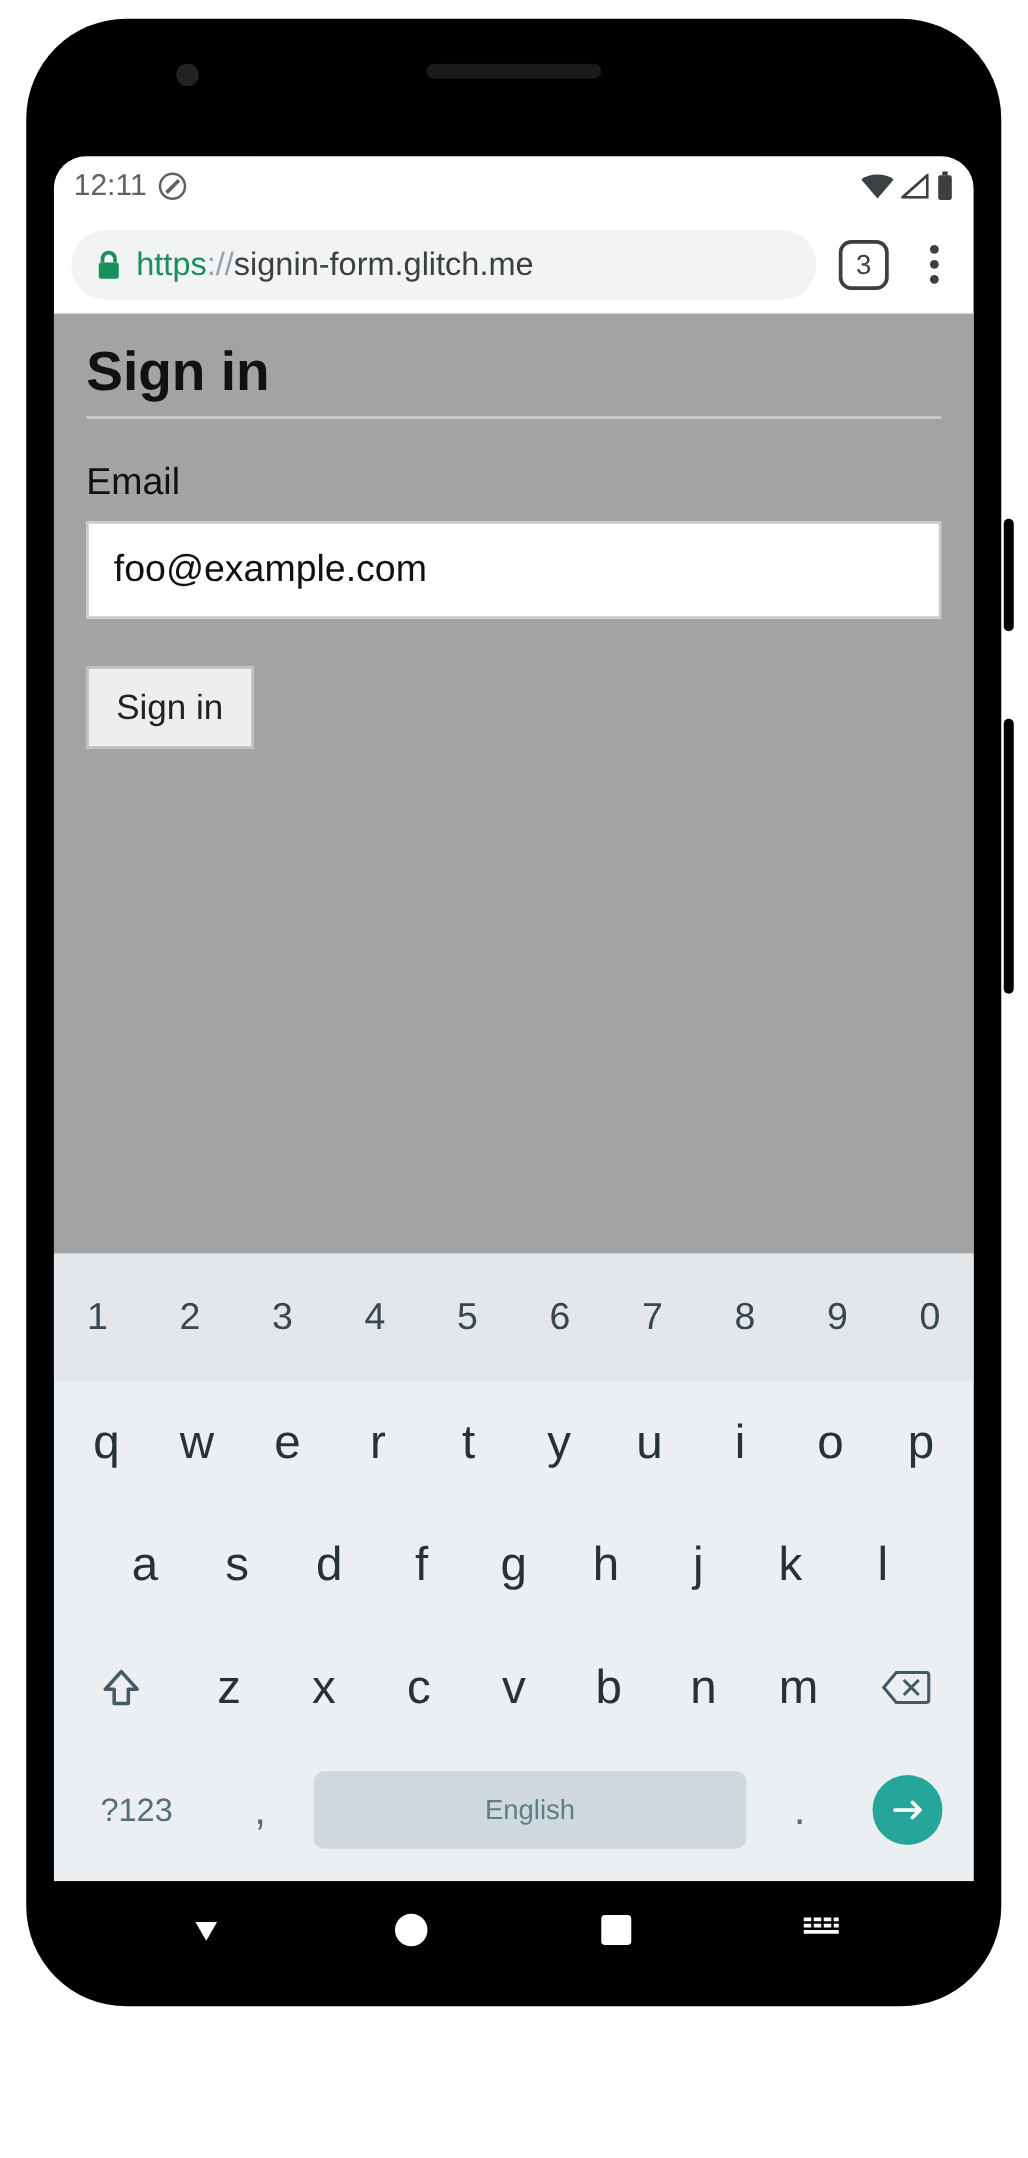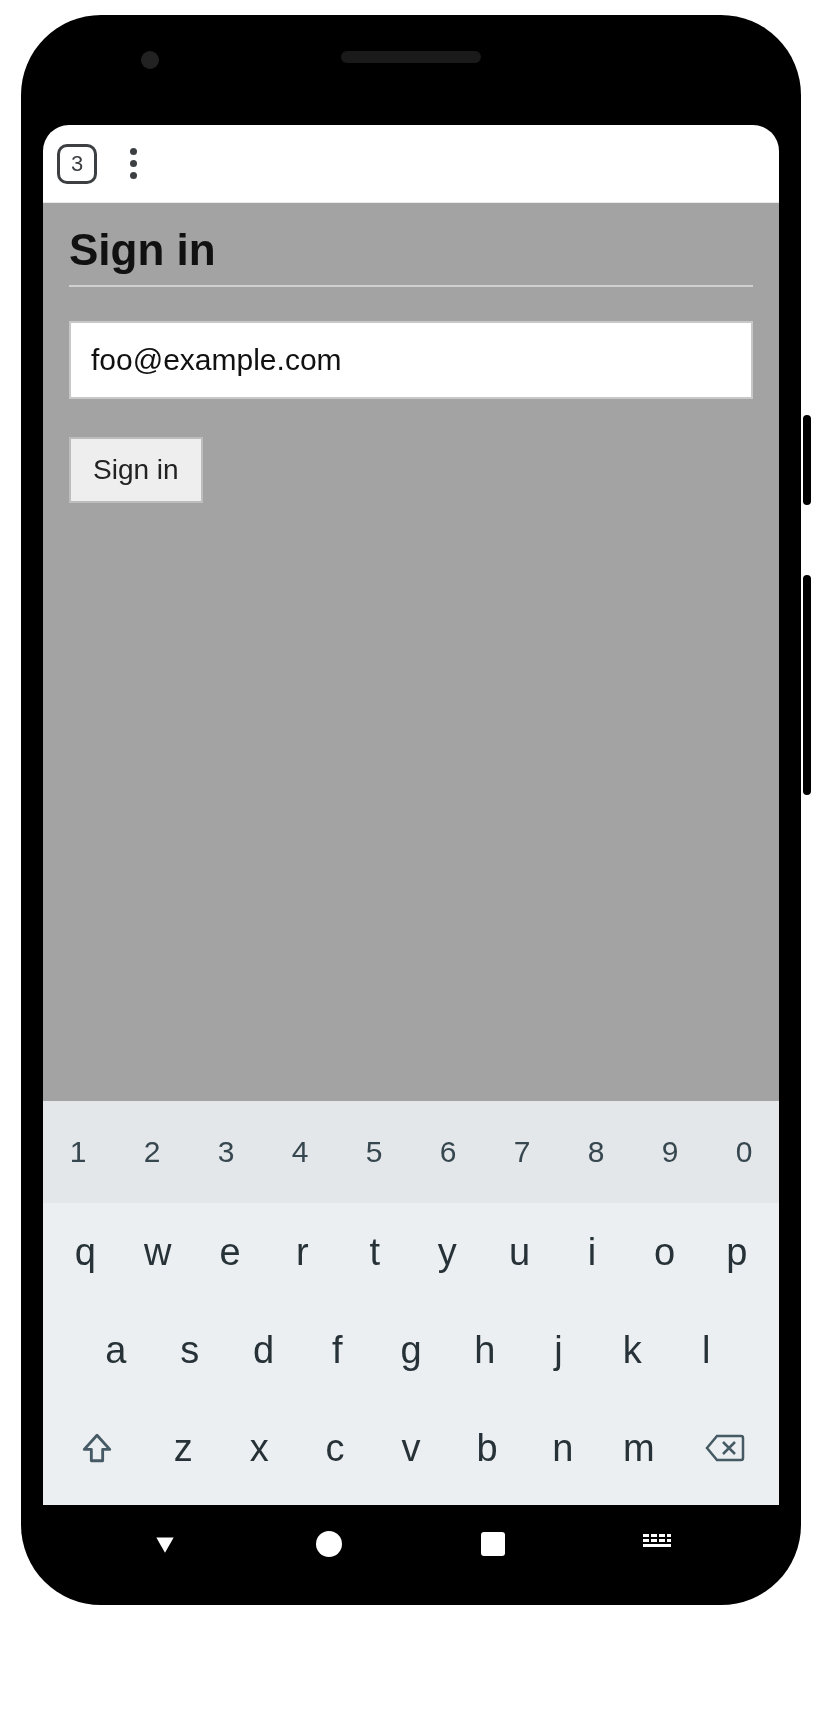--- a/index.html
+++ b/index.html
@@ -245,36 +245,72 @@
 <div class="phone-outer">
   <div class="speaker"></div>
   <div class="front-cam"></div>
   <div class="side-btn a"></div>
   <div class="side-btn b"></div>
 
   <div class="phone-inner">
 
     <div class="screen">
 
+      <div class="status-bar">
+        <div class="left">
+          <span>12:11</span>
+          <span class="dnd-icon"></span>
+        </div>
+        <div class="right">
+          <span class="wifi-icon">
+            <svg width="26" height="20" viewBox="0 0 24 18">
+                <path d="M12 18 L0 4 C6 -1 18 -1 24 4 Z" fill="#3c4043"></path>
+              </svg>
+          </span>
+          <span class="cell-icon">
+            <svg width="22" height="20" viewBox="0 0 20 18">
+                <path d="M1 17 L19 17 L19 1 Z" fill="none" stroke="#3c4043" stroke-width="2"></path>
+              </svg>
+          </span>
+          <span class="batt-icon">
+            <svg width="14" height="24" viewBox="0 0 12 22">
+                <rect x="1" y="3" width="10" height="18" rx="1.5" fill="#3c4043"></rect>
+                <rect x="4" y="0" width="4" height="3" fill="#3c4043"></rect>
+              </svg>
+          </span>
+        </div>
+      </div>
 
       <div class="browser-bar">
+        <div class="omnibox">
+          <span class="lock-icon">
+            <svg width="20" height="24" viewBox="0 0 20 24">
+                <rect x="2" y="10" width="16" height="13" rx="2" fill="#1a8f5c"></rect>
+                <path d="M5 10 V7 a5 5 0 0 1 10 0 V10" fill="none" stroke="#1a8f5c" stroke-width="3"></path>
+              </svg>
+          </span>
+          <span class="url">
+            <span class="scheme">https</span><span class="sep">://</span><span class="host">signin-form.glitch.me</span>
+          </span>
+        </div>
         <div class="tab-count">
           <span>3</span>
         </div>
         <div class="more-icon">
           <span></span>
             <span></span>
             <span></span>
         </div>
       </div>
 
       <div class="page">
         <h1>Sign in</h1>
 
         <div class="field">
+          <label>Email</label>
           <input type="text" value="foo@example.com" style="">
         </div>
 
 
         <button class="signin-btn">Sign in</button>
       </div>
 
       <div class="keyboard">
         <div class="kb-row num">
           <span class="key">1</span>
@@ -322,20 +358,33 @@
           <span class="key">c</span>
           <span class="key">v</span>
           <span class="key">b</span>
           <span class="key">n</span>
           <span class="key">m</span>
           <span class="back-key">
             <svg width="40" height="30" viewBox="0 0 40 30">
                 <path d="M12 3 H36 a2 2 0 0 1 2 2 V25 a2 2 0 0 1 -2 2 H12 L2 15 Z" fill="none" stroke="#455a64" stroke-width="2.5"></path>
                 <path d="M18 9 L30 21 M30 9 L18 21" stroke="#455a64" stroke-width="2.5"></path>
               </svg>
+          </span>
+        </div>
+        <div class="kb-row bottom">
+          <span class="key key-sym">?123</span>
+          <span class="key key-comma">,</span>
+          <span class="spacebar">English</span>
+          <span class="key key-dot">.</span>
+          <span class="enter-key">
+            <span class="enter-circle">
+              <svg width="28" height="20" viewBox="0 0 28 20">
+                  <path d="M4 10 H24 M18 4 L24 10 L18 16" stroke="#fff" stroke-width="3" fill="none" stroke-linecap="round" stroke-linejoin="round"></path>
+                </svg>
+            </span>
           </span>
         </div>
       </div>
 
     </div>
 
     <div class="navbar">
       <span class="nav-btn">
         <svg width="26" height="26" viewBox="0 0 24 24">
             <path d="M4 6 H20 L12 20 Z" fill="#fff"></path>

